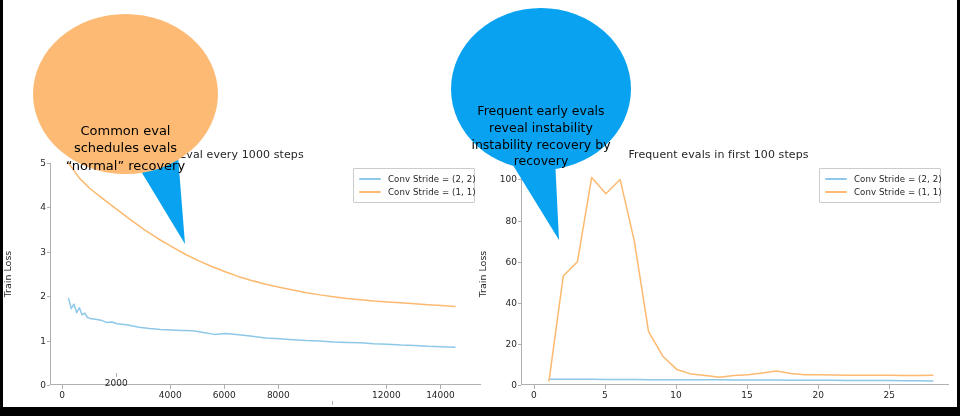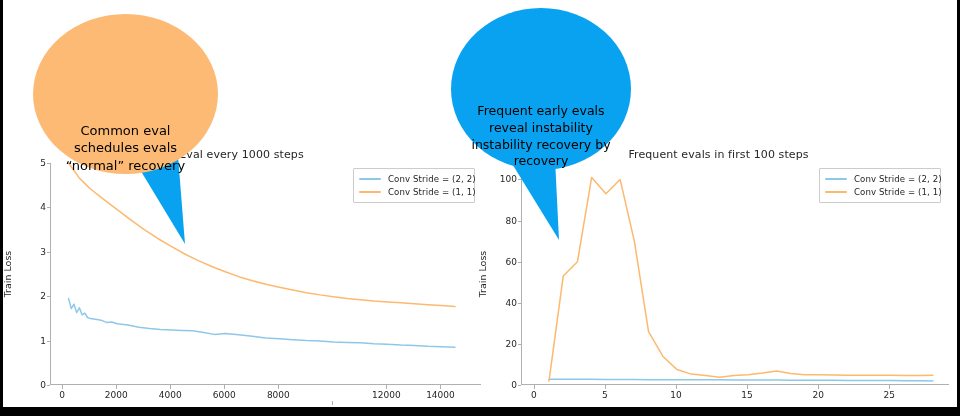--- a/index.html
+++ b/index.html
@@ -130,21 +130,21 @@
           </svg>
       </div>
       <div id="ticks-left">
           <div class="tick ytick" style="left: 15px; width: 28px; top: 379px; height: 12px; line-height: 12px;">0<span class="tmark"></span></div>
           <div class="tick ytick" style="left: 15px; width: 28px; top: 334.6px; height: 12px; line-height: 12px;">1<span class="tmark"></span></div>
           <div class="tick ytick" style="left: 15px; width: 28px; top: 290.2px; height: 12px; line-height: 12px;">2<span class="tmark"></span></div>
           <div class="tick ytick" style="left: 15px; width: 28px; top: 245.8px; height: 12px; line-height: 12px;">3<span class="tmark"></span></div>
           <div class="tick ytick" style="left: 15px; width: 28px; top: 201.4px; height: 12px; line-height: 12px;">4<span class="tmark"></span></div>
           <div class="tick ytick" style="left: 15px; width: 28px; top: 157px; height: 12px; line-height: 12px;">5<span class="tmark"></span></div>
           <div class="tick xtick" style="left: 34.1599px; width: 50px; top: 390px;">0<span class="tmark"></span></div>
-          <div class="tick xtick" style="left: 88.2038px; width: 50px; top: 390px;">2000<span class="tmark"></span></div>
+          <div class="tick xtick" style="left: 88.2038px; width: 50px; top: 378px;">2000<span class="tmark"></span></div>
           <div class="tick xtick" style="left: 142.248px; width: 50px; top: 390px;">4000<span class="tmark"></span></div>
           <div class="tick xtick" style="left: 196.292px; width: 50px; top: 390px;">6000<span class="tmark"></span></div>
           <div class="tick xtick" style="left: 250.335px; width: 50px; top: 390px;">8000<span class="tmark"></span></div>
           <div class="tick xtick" style="left: 304.379px; width: 50px; top: 406px;">10000<span class="tmark"></span></div>
           <div class="tick xtick" style="left: 358.423px; width: 50px; top: 390px; text-align: center;">12000<span class="tmark"></span></div>
           <div class="tick xtick" style="left: 412.467px; width: 50px; top: 390px;">14000<span class="tmark"></span></div>
         </div>
       <div class="legend" id="legend-left" style="left: 350px; top: 168px; width: 122px;">
         <div class="legend-row">
           <span class="legend-swatch" style="background: rgb(142, 200, 233);"></span>

